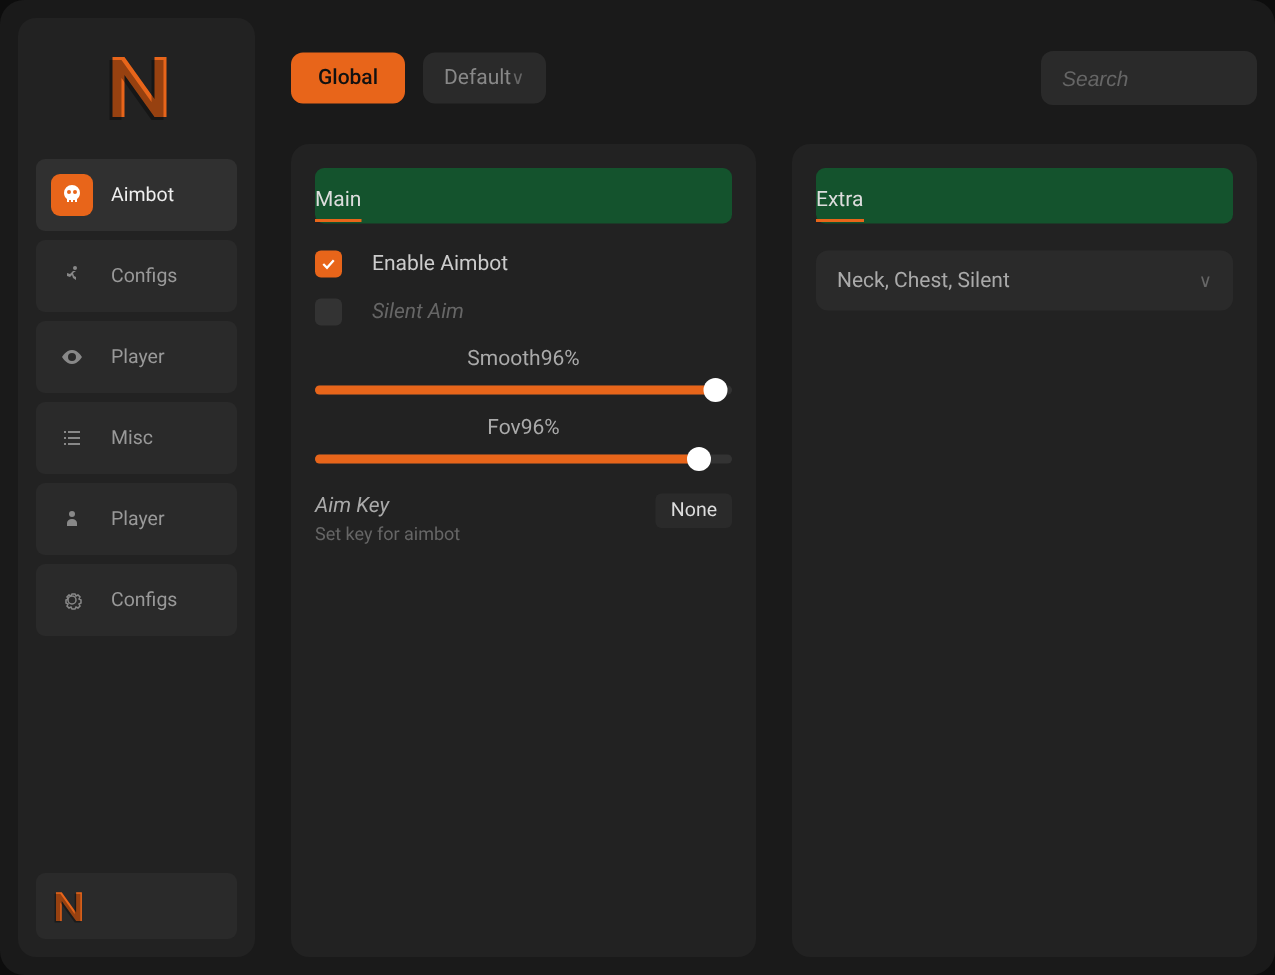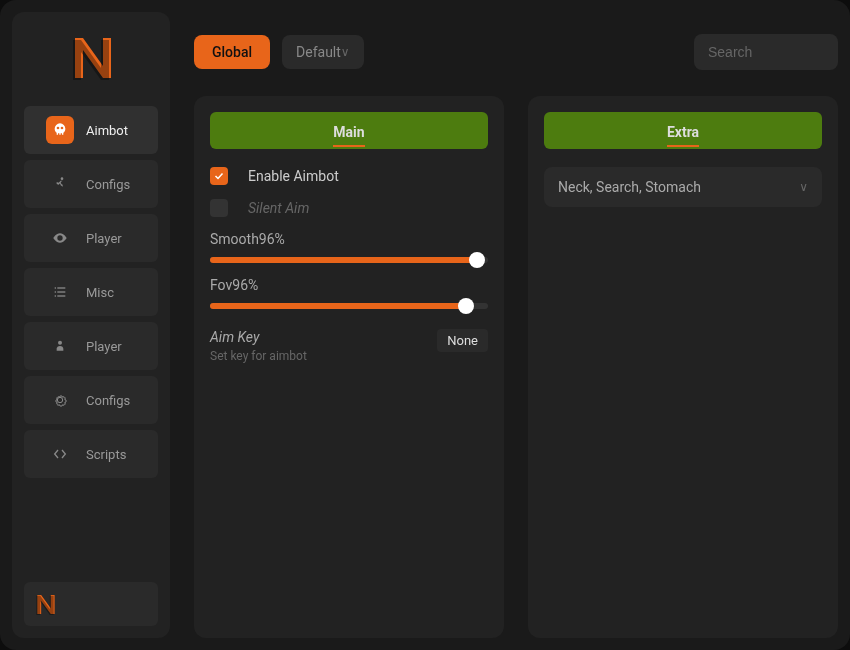--- a/index.html
+++ b/index.html
@@ -33,21 +33,21 @@
       padding: 0 0 24px;
     }
     .logo-large {
       width: 44px; height: 50px;
     }
     .nav { display: flex; flex-direction: column; gap: 6px; }
     .nav-item {
       display: flex;
       align-items: center;
       gap: 12px;
-      padding: 10px 22px;
+      padding: 10px 10px;
       border-radius: 6px;
       background: #2a2a2a;
       cursor: pointer;
       font-size: 13px;
       color: #999;
     }
     .nav-item.active { background: #303030; color: #eee; }
     .nav-icon {
       width: 28px; height: 28px;
       border-radius: 6px;
@@ -105,45 +105,45 @@
     .search {
       margin-left: auto;
       background: #2a2a2a;
       border: none;
       color: #888;
       padding: 10px 14px;
       border-radius: 8px;
       font-size: 14px;
       width: 144px;
       outline: none;
+      font-style: italic;
     }
     .search::placeholder { color: #666; }
 
     .panels {
       flex: 1;
       display: flex;
       gap: 24px;
       min-height: 0;
     }
     .panel {
       flex: 1;
       background: #222222;
       border-radius: 12px;
       padding: 16px;
       display: flex;
       flex-direction: column;
       overflow: hidden;
     }
     .panel-title-wrap {
-      background: #4d7c0f;
+      background: #14532d;
       border-radius: 6px;
       padding: 10px 0 8px;
-      text-align: center;
+      text-align: left;
       margin-bottom: 18px;
-      font-weight: bold;
     }
     .panel-title {
       font-size: 14px;
       color: #ddd;
       position: relative;
       display: inline-block;
     }
     .panel-title::after {
       content: "";
       position: absolute;
@@ -169,21 +169,21 @@
       display: flex;
       align-items: center;
       justify-content: center;
       flex-shrink: 0;
     }
     .cb.checked { background: #e8651a; }
     .cb svg { width: 12px; height: 12px; stroke: #fff; stroke-width: 3; fill: none; }
     .slider-block { margin-bottom: 14px; }
     .slider-head {
       display: flex;
-      justify-content: flex-start;
+      justify-content: center;
       font-size: 14px;
       color: #aaa;
       margin-bottom: 10px;
     }
     .slider-track {
       position: relative;
       height: 6px;
       background: #333;
       border-radius: 3px;
     }
@@ -291,28 +291,20 @@
         <span>Player</span>
       </div>
       <div class="nav-item">
         <span class="nav-icon">
           <svg viewBox="0 0 24 24">
               <path d="M12 8a4 4 0 100 8 4 4 0 000-8zm9 4l-2-1 1-2-2-2-2 1-1-2h-3l-1 2-2-1-2 2 1 2-2 1v3l2 1-1 2 2 2 2-1 1 2h3l1-2 2 1 2-2-1-2 2-1v-3z" fill="none" stroke="#888" stroke-width="1.5"></path>
             </svg>
         </span>
         <span>Configs</span>
       </div>
-      <div class="nav-item">
-        <span class="nav-icon">
-          <svg viewBox="0 0 24 24">
-              <path d="M9 6l-5 6 5 6M15 6l5 6-5 6" fill="none" stroke="#888" stroke-width="2"></path>
-            </svg>
-        </span>
-        <span>Scripts</span>
-      </div>
     </nav>
 
     <div class="sidebar-bottom">
       <svg class="logo-small" viewBox="0 0 44 50">
         <path d="M6 46 L6 6 L14 6 L34 34 L34 6 L42 6 L42 46 L34 46 L14 18 L14 46 Z" fill="#e8651a"></path>
         <path d="M4 48 L4 8 L12 8 L32 36 L32 8 L40 8 L40 48 L32 48 L12 20 L12 48 Z" fill="#000" opacity="0.35"></path>
       </svg>
     </div>
   </aside>
 
@@ -376,19 +368,19 @@
           </div>
           <div class="keybind-val">None</div>
         </div>
       </section>
 
       <section class="panel">
         <div class="panel-title-wrap">
           <span class="panel-title">Extra</span>
         </div>
         <div class="wide-select">
-          <span>Neck, Search, Stomach</span>
+          <span>Neck, Chest, Silent</span>
           <span class="caret">∨</span>
         </div>
       </section>
     </div>
   </main>
 </div>
 
 </body></html>

